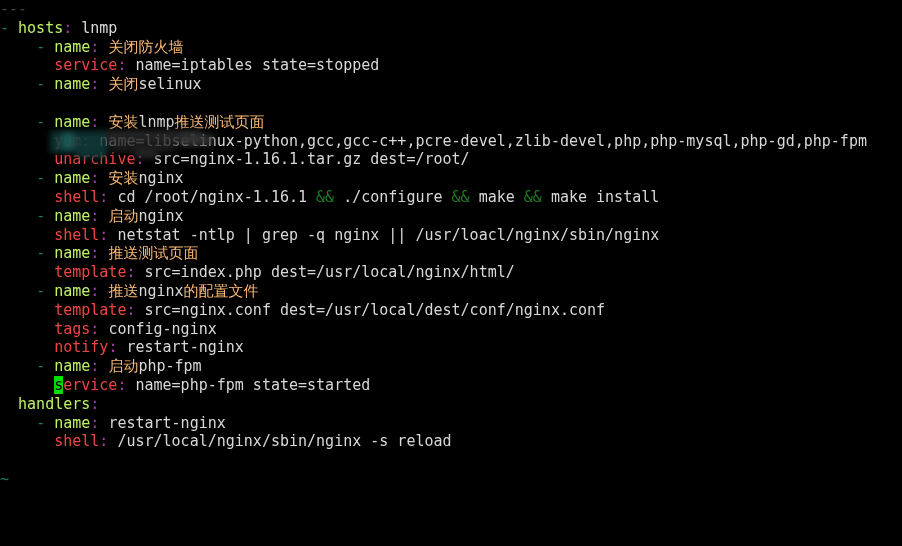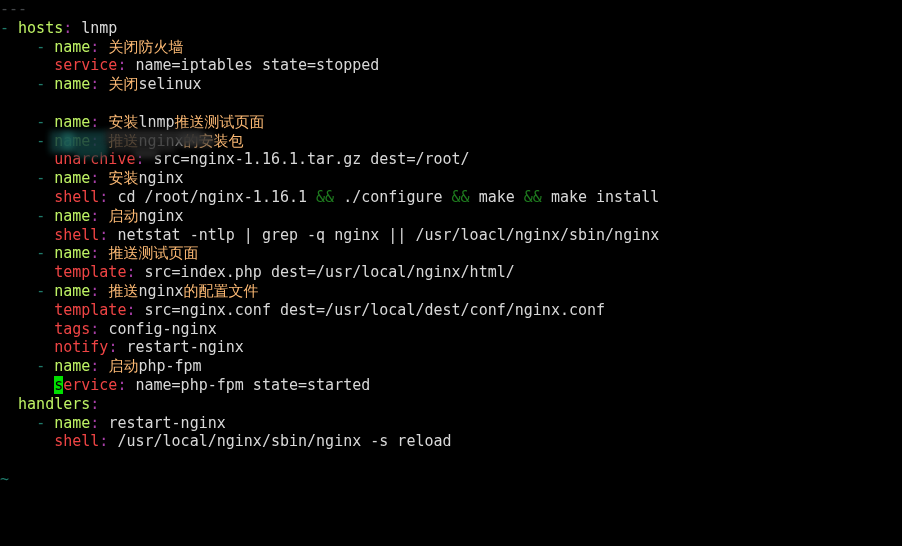--- a/index.html
+++ b/index.html
@@ -85,22 +85,22 @@
 
   <div class="line"><span class="val">      </span><span class="key-teal">service</span><span class="punct">:</span><span class="val"> </span><span class="val">name=iptables state=stopped</span></div>
 
   <div class="line"><span class="val">    </span><span class="dash">-</span><span class="val"> </span><span class="key-cyan">name</span><span class="punct">:</span><span class="val"> </span><span class="cjk">关闭</span><span class="val">selinux</span></div>
 
 
   <div class="line">&nbsp;</div>
 
   <div class="line"><span class="val">    </span><span class="dash">-</span><span class="val"> </span><span class="key-cyan">name</span><span class="punct">:</span><span class="val"> </span><span class="cjk">安装</span><span class="val">lnmp</span><span class="cjk">推送测试页面</span></div>
 
+  <div class="line"><span class="val">      </span><span class="key-teal">yum</span><span class="punct">:</span><span class="val"> </span><span class="val">name=libselinux-python,gcc,gcc-c++,pcre-devel,zlib-devel,php,php-mysql,php-gd,php-fpm</span></div>
 
-  <div class="line"><span class="val">    </span><span class="dash">-</span><span class="val"> </span><span class="key-cyan">name</span><span class="punct">:</span><span class="val"> </span><span class="cjk">推送</span><span class="val">nginx</span><span class="cjk">的安装包</span></div>
 
   <div class="line"><span class="val">      </span><span class="key-teal">unarchive</span><span class="punct">:</span><span class="val"> </span><span class="val">src=nginx-1.16.1.tar.gz dest=/root/</span></div>
 
   <div class="line"><span class="val">    </span><span class="dash">-</span><span class="val"> </span><span class="key-cyan">name</span><span class="punct">:</span><span class="val"> </span><span class="cjk">安装</span><span class="val">nginx</span></div>
 
   <div class="line"><span class="val">      </span><span class="key-teal">shell</span><span class="punct">:</span><span class="val"> </span><span class="val">cd /root/nginx-1.16.1</span><span class="val"> </span><span class="op-green">&amp;&amp;</span><span class="val"> </span><span class="val">./configure</span><span class="val"> </span><span class="op-green">&amp;&amp;</span><span class="val"> </span><span class="val">make</span><span class="val"> </span><span class="op-green">&amp;&amp;</span><span class="val"> </span><span class="val">make install</span></div>
 
   <div class="line"><span class="val">    </span><span class="dash">-</span><span class="val"> </span><span class="key-cyan">name</span><span class="punct">:</span><span class="val"> </span><span class="cjk">启动</span><span class="val">nginx</span></div>
 
   <div class="line"><span class="val">      </span><span class="key-teal">shell</span><span class="punct">:</span><span class="val"> </span><span class="val">netstat -ntlp | grep -q nginx || /usr/loacl/nginx/sbin/nginx</span></div>

